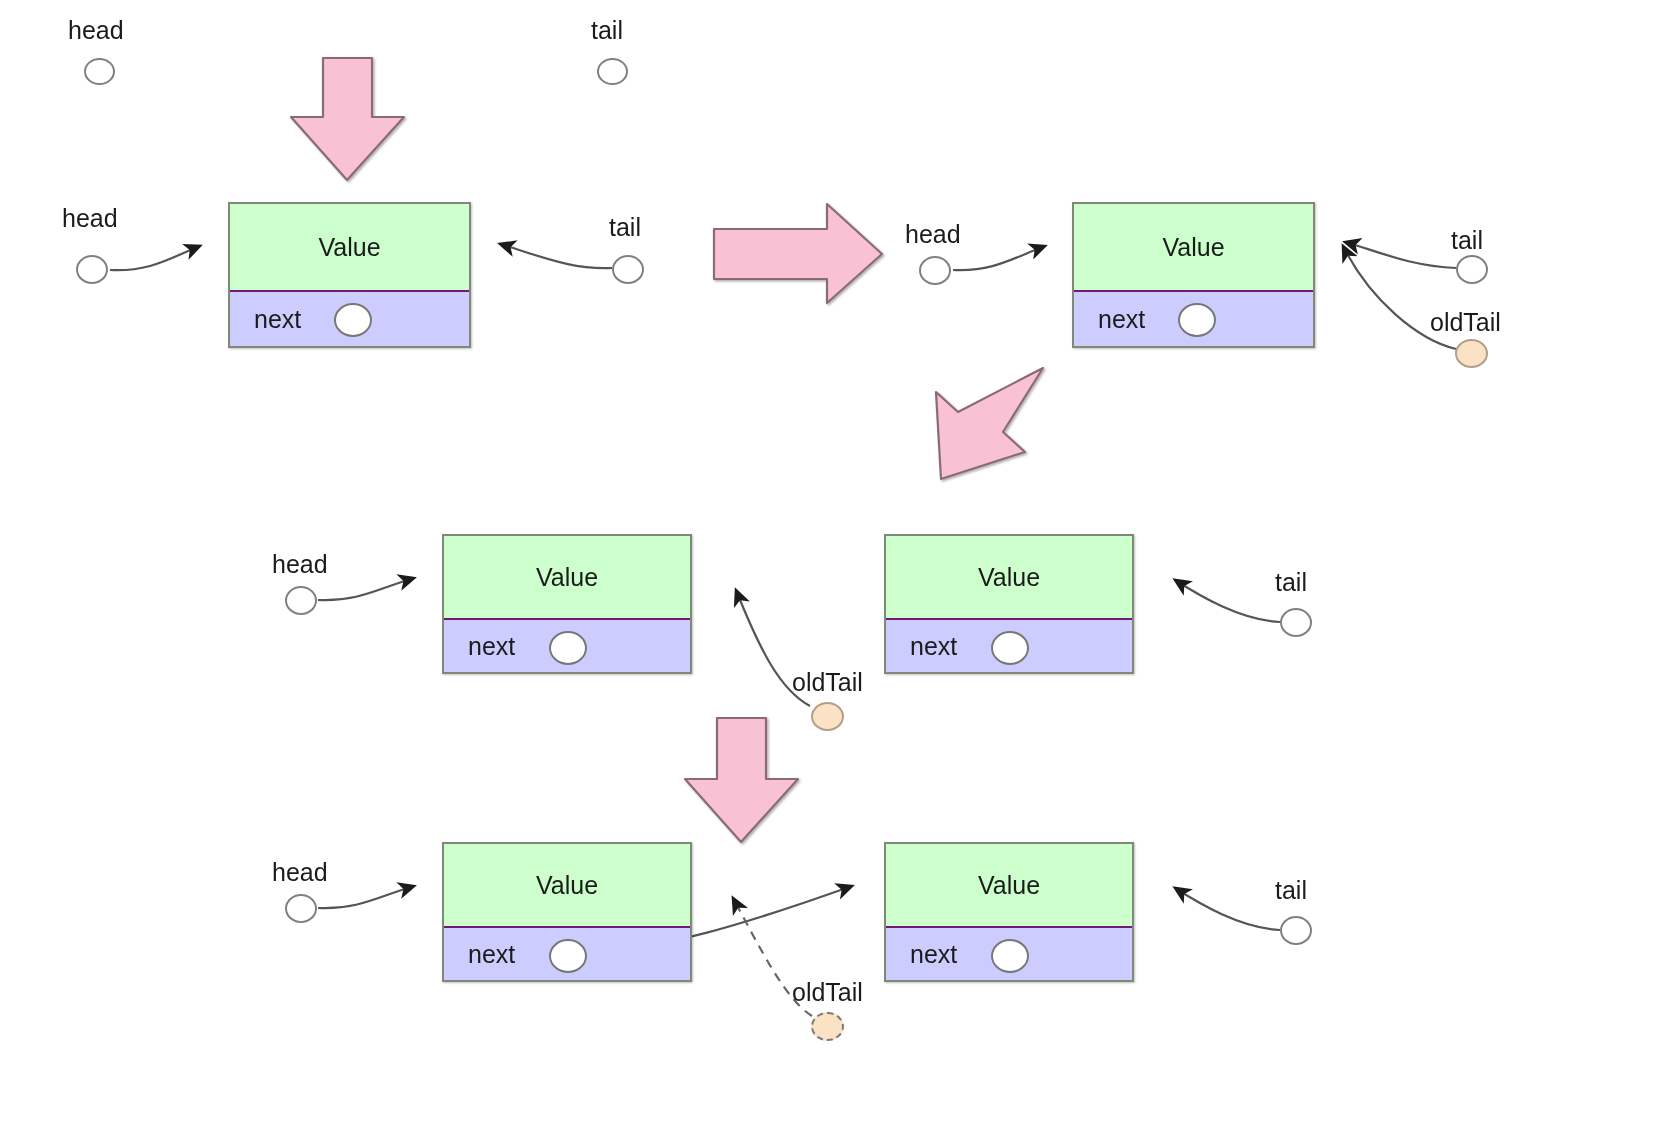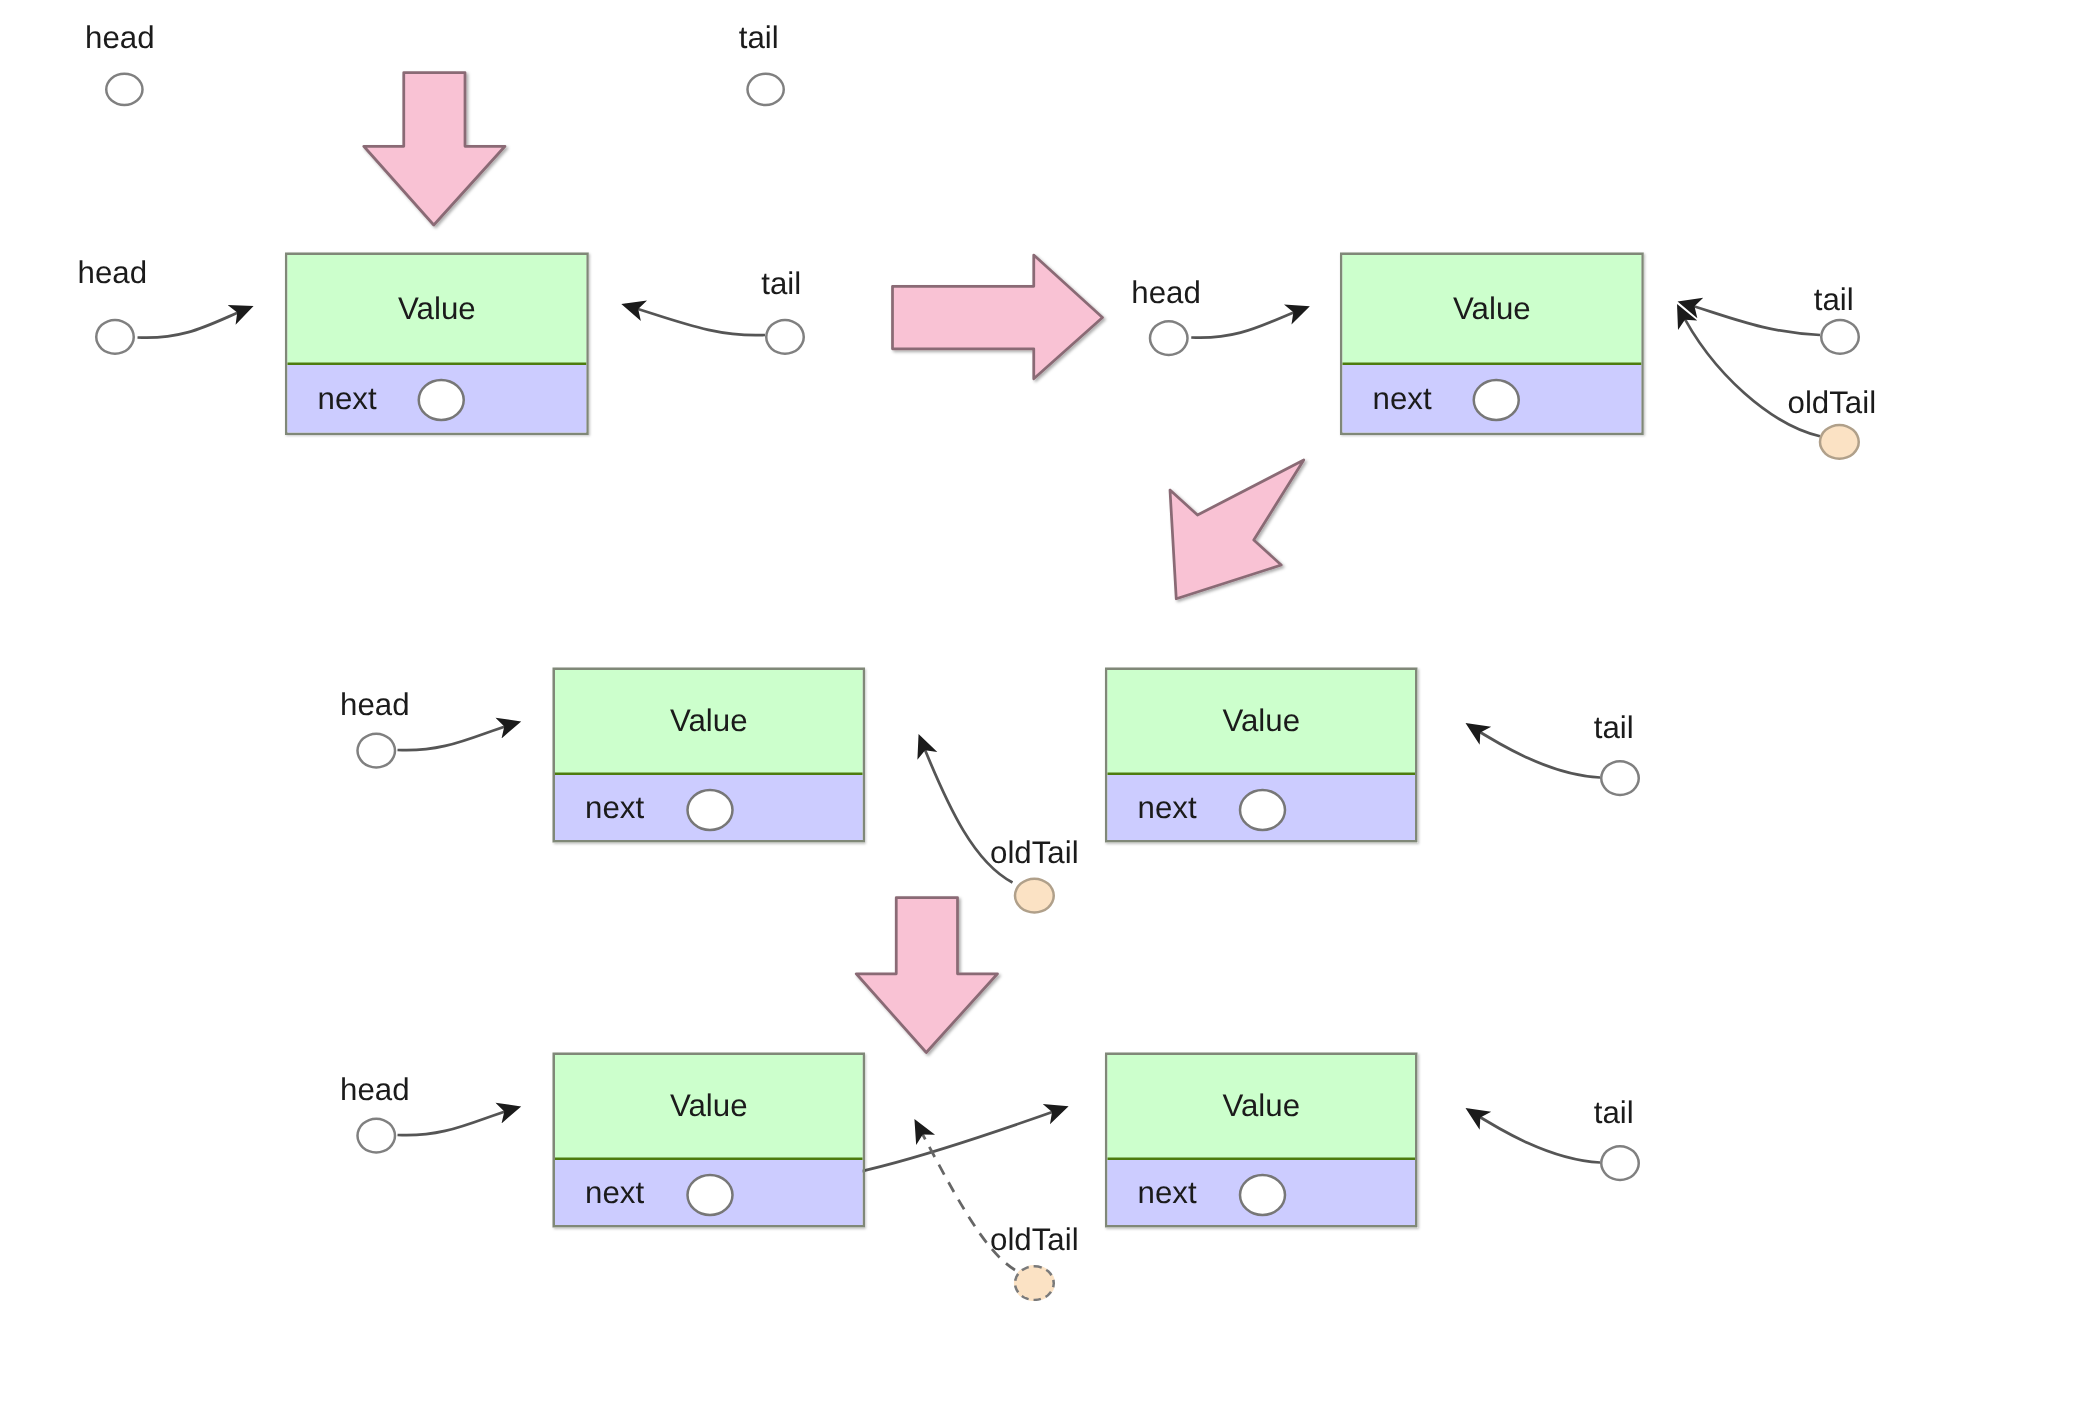--- a/index.html
+++ b/index.html
@@ -24,21 +24,21 @@
   }
   .node-box {
     position: absolute;
     box-sizing: border-box;
     border: 2px solid #808878;
     box-shadow: 1px 1px 2px rgba(0,0,0,0.25);
   }
   .node-value {
     box-sizing: border-box;
     background: #ccffcc;
-    border-bottom: 2px solid #4d7c0f;
+    border-bottom: 2px solid #701a75;
     display: flex;
     align-items: center;
     justify-content: center;
     color: #1b1b1b;
   }
   .node-next {
     box-sizing: border-box;
     background: #ccccff;
     display: flex;
     align-items: center;

